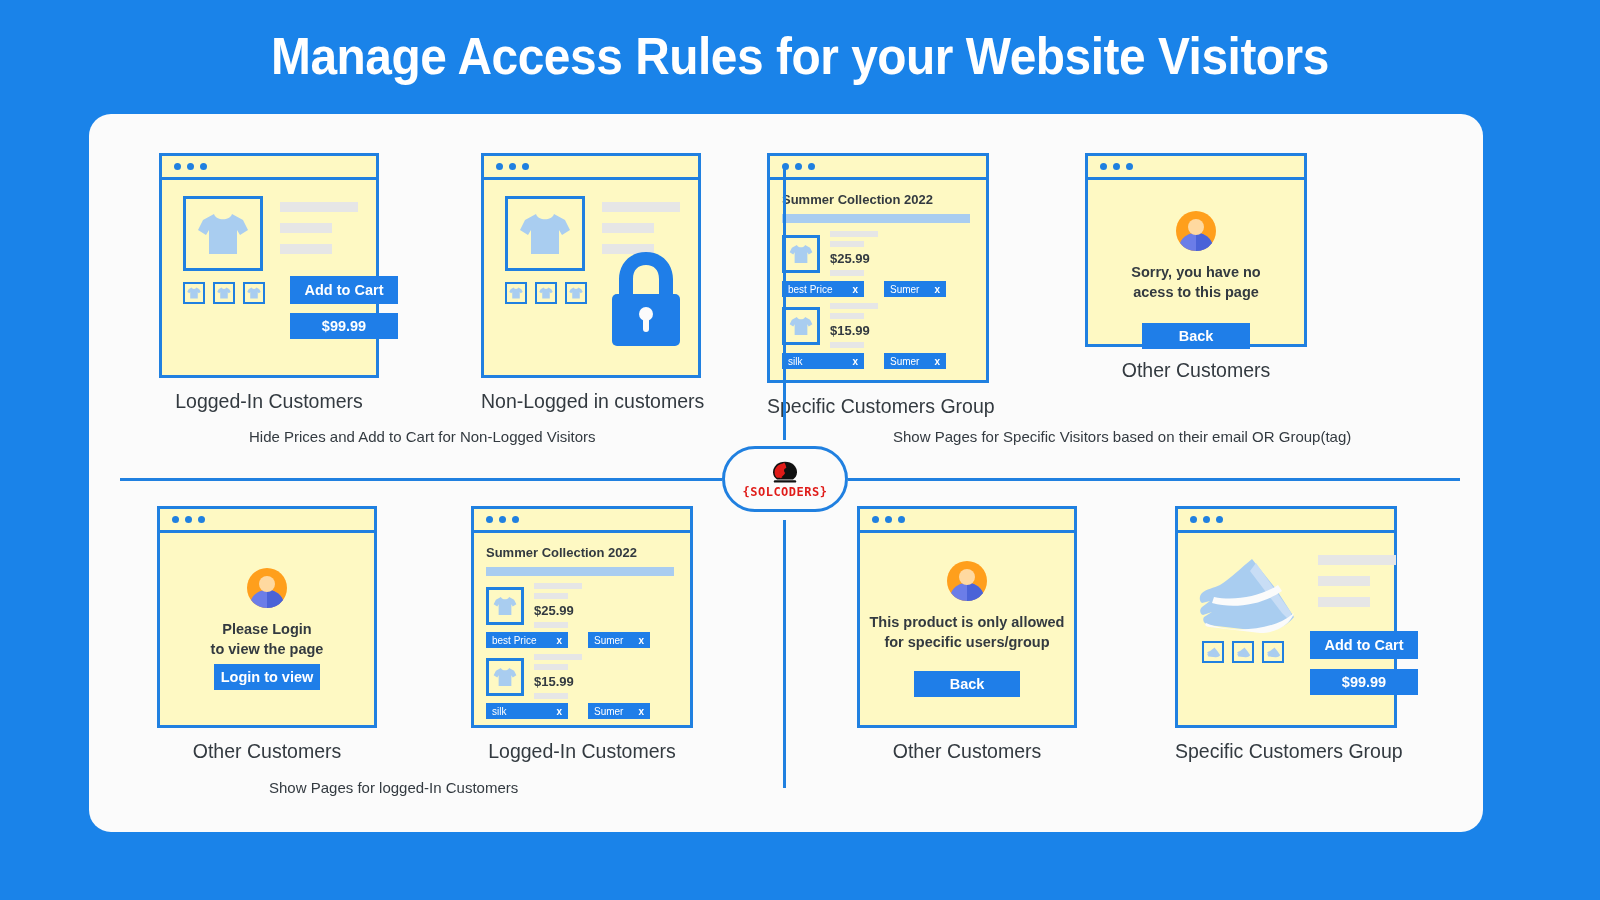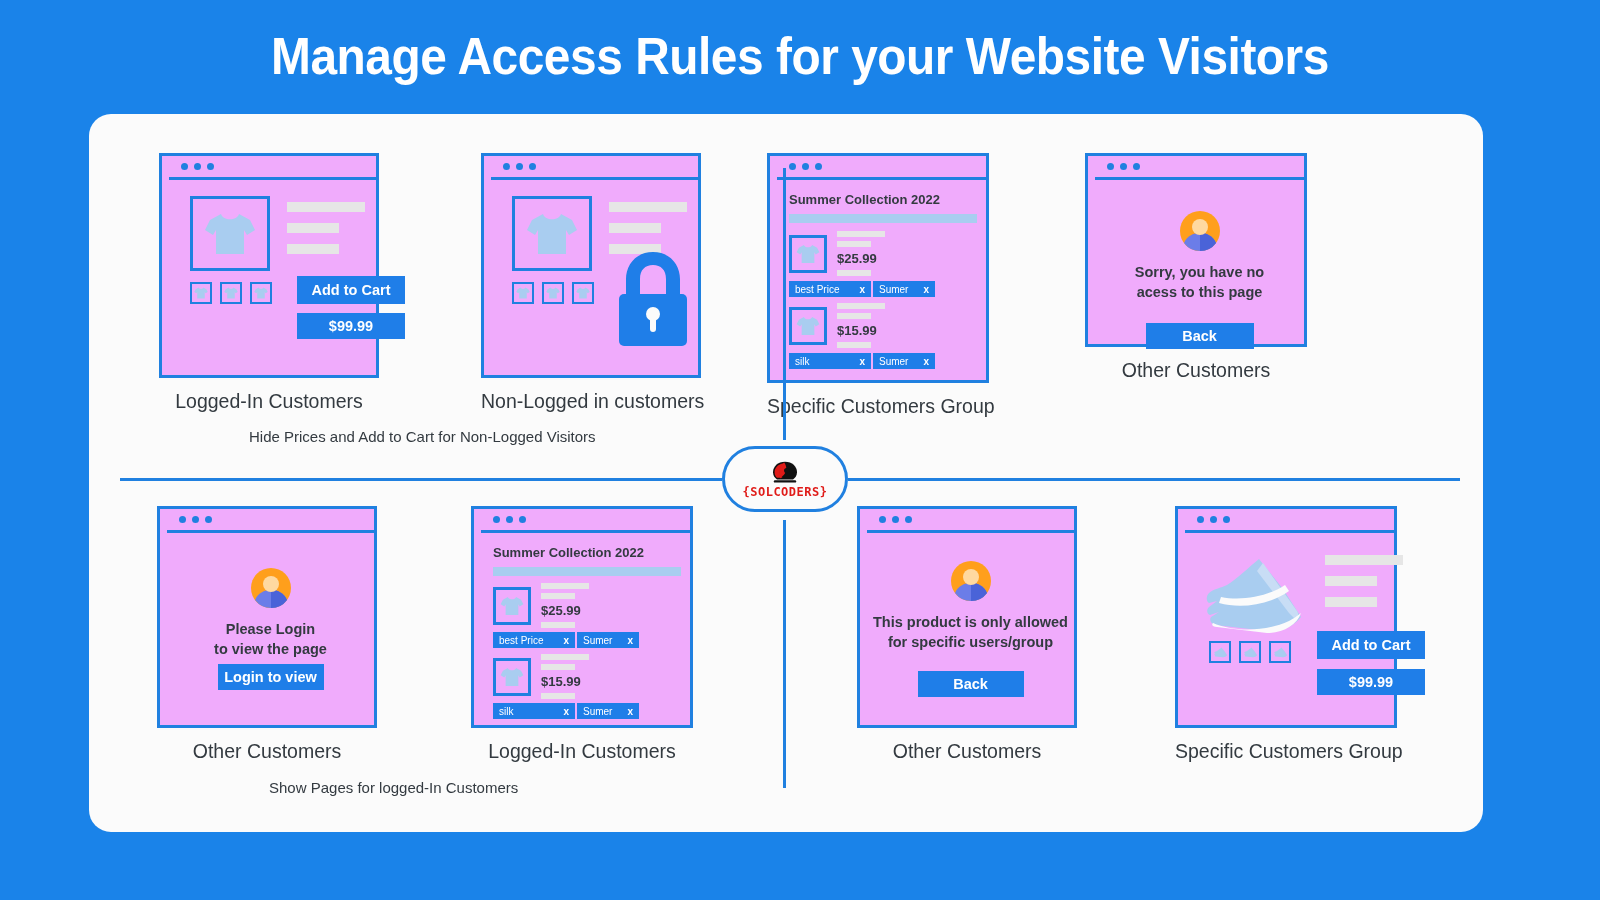--- a/index.html
+++ b/index.html
@@ -59,22 +59,21 @@
     font-family: "DejaVu Sans Mono", monospace;
     font-size: 12px; font-weight: bold; color: #e01b18;
     letter-spacing: 0.5px; line-height: 1;
   }
 
   
   .card { position: absolute; }
   .browser {
     position: relative;
     border: 3px solid #2080e0;
-    background: #f0abfc;
-    padding-left: 7px;
+    background: #fef9c3;
   }
   .bar {
     height: 24px; border-bottom: 3px solid #2080e0;
     display: flex; align-items: center; gap: 6px; padding-left: 12px;
   }
   .dot { width: 7px; height: 7px; border-radius: 50%; background: #2080e0; }
   .body { position: relative; }
 
   .caption {
     margin-top: 12px; text-align: center;
@@ -103,21 +102,21 @@
 
   
   .coll-title { font-size: 13px; font-weight: bold; color: #333a40; }
   .coll-bar { height: 9px; background: #a9cdf0; }
   .coll-row { display: flex; align-items: center; gap: 10px; }
   .coll-thumb { width: 38px; height: 38px; border: 3px solid #2080e0;
     display:flex; align-items:center; justify-content:center; }
   .coll-meta { display:flex; flex-direction: column; gap: 4px; }
   .mini { background: #e6e6e6; height: 6px; }
   .price { font-size: 13px; font-weight: bold; color: #333a40; }
-  .tagrow { display: flex; gap: 2px; }
+  .tagrow { display: flex; gap: 20px; }
   .tag {
     background: #1f7ee8; color: #fff; font-size: 10px;
     height: 16px; display: flex; align-items: center;
     justify-content: space-between; padding: 0 6px;
   }
   .tag .x { font-weight: bold; }
 
   
   .msg-wrap {
     height: 100%; display: flex; flex-direction: column;
@@ -474,20 +473,21 @@
             </div>
           </div>
           <div class="btn" style="left:132px; top:98px; width:108px; height:28px; font-size:14.5px;">Add to Cart</div>
           <div class="btn" style="left:132px; top:136px; width:108px; height:26px; font-size:14.5px;">$99.99</div>
         </div>
       </div>
       <div class="caption">Specific Customers Group</div>
     </div>
 
     <div class="sub" style="left:160px; top:314px;">Hide Prices and Add to Cart for Non-Logged Visitors</div>
+    <div class="sub" style="left:804px; top:314px;">Show Pages for Specific Visitors based on their email OR Group(tag)</div>
     <div class="sub" style="left:180px; top:665px;">Show Pages for logged-In Customers</div>
 
   </div>
 
   <div class="hdiv"></div>
   <div class="vdiv"></div>
   <div class="vdiv-gap"></div>
   <div class="hdiv-gapL"></div>
 
   <div class="logo-badge">

